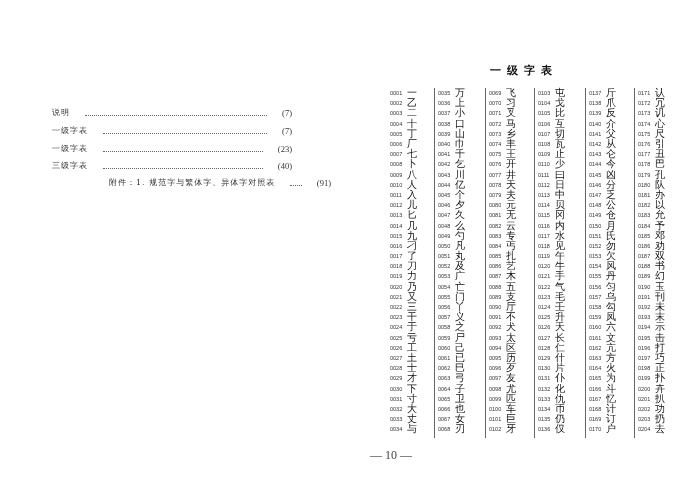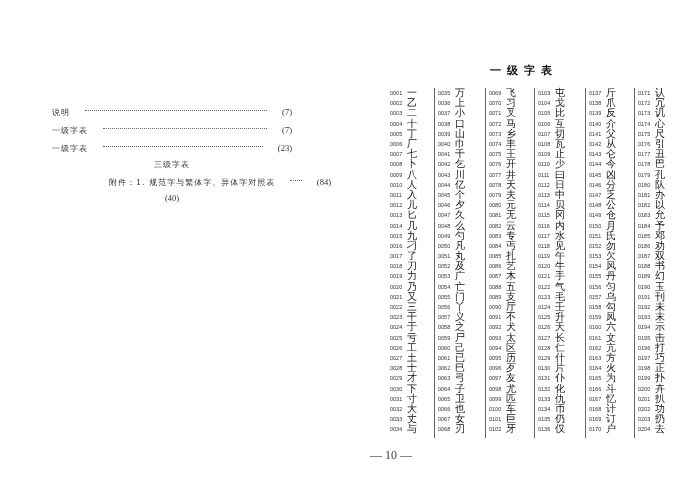--- a/index.html
+++ b/index.html
@@ -9,21 +9,21 @@
   }
   .page { position: absolute; top: 0; height: 494px; }
   .page-left { left: 0; width: 350px; }
   .page-right { left: 350px; width: 350px; }
 
   .toc-title {
     position: absolute; left: 150px; top: 74px; font-size: 15px; font-weight: bold;
     letter-spacing: 22px; color: #111;
   }
   .toc-row {
-    position: absolute; display: flex; align-items: center; font-size: 8px; color: #333; height: 12px; gap: 11px;
+    position: absolute; display: flex; align-items: flex-end; font-size: 8px; color: #333; height: 12px; gap: 11px;
   }
   .toc-row .lbl { white-space: nowrap; letter-spacing: 1px; }
   .toc-row .dots {
     flex: 1; border-bottom: 1px dotted #666; margin: 0 4px; transform: translateY(-2px);
   }
   .toc-row .pg { white-space: nowrap; font-family: "Liberation Serif", serif; font-size: 8.5px; }
 
   .table-title {
     position: absolute; left: 140px; top: 63px; font-size: 11px; font-weight: bold;
     letter-spacing: 6px; color: #111;
@@ -63,29 +63,29 @@
   <div class="toc-row" style="left:52px; top:124px; width:240px;">
     <span class="lbl">一级字表</span>
     <span class="dots"></span>
     <span class="pg">(7)</span>
   </div>
   <div class="toc-row" style="left:52px; top:142px; width:240px;">
     <span class="lbl">一级字表</span>
     <span class="dots"></span>
     <span class="pg">(23)</span>
   </div>
-  <div class="toc-row" style="left:52px; top:159px; width:240px;flex-direction:column;">
+  <div class="toc-row" style="left:52px; top:159px; width:240px;">
     <span class="lbl">三级字表</span>
     <span class="dots"></span>
     <span class="pg">(40)</span>
   </div>
   <div class="toc-row" style="left:70px; top:176px; width:222px;padding-left:39px;">
     <span class="lbl">附件：1. 规范字与繁体字、异体字对照表</span>
     <span class="dots"></span>
-    <span class="pg">(84)</span>
+    <span class="pg">(91)</span>
   </div>
 </div>
 
 <div class="page page-right">
   <div class="table-title">一级字表</div>
   <div class="cols" id="cols">
     <div class="col first">
         <div class="entry">
           <span class="num">0001</span>
           <span class="ch">一</span>

